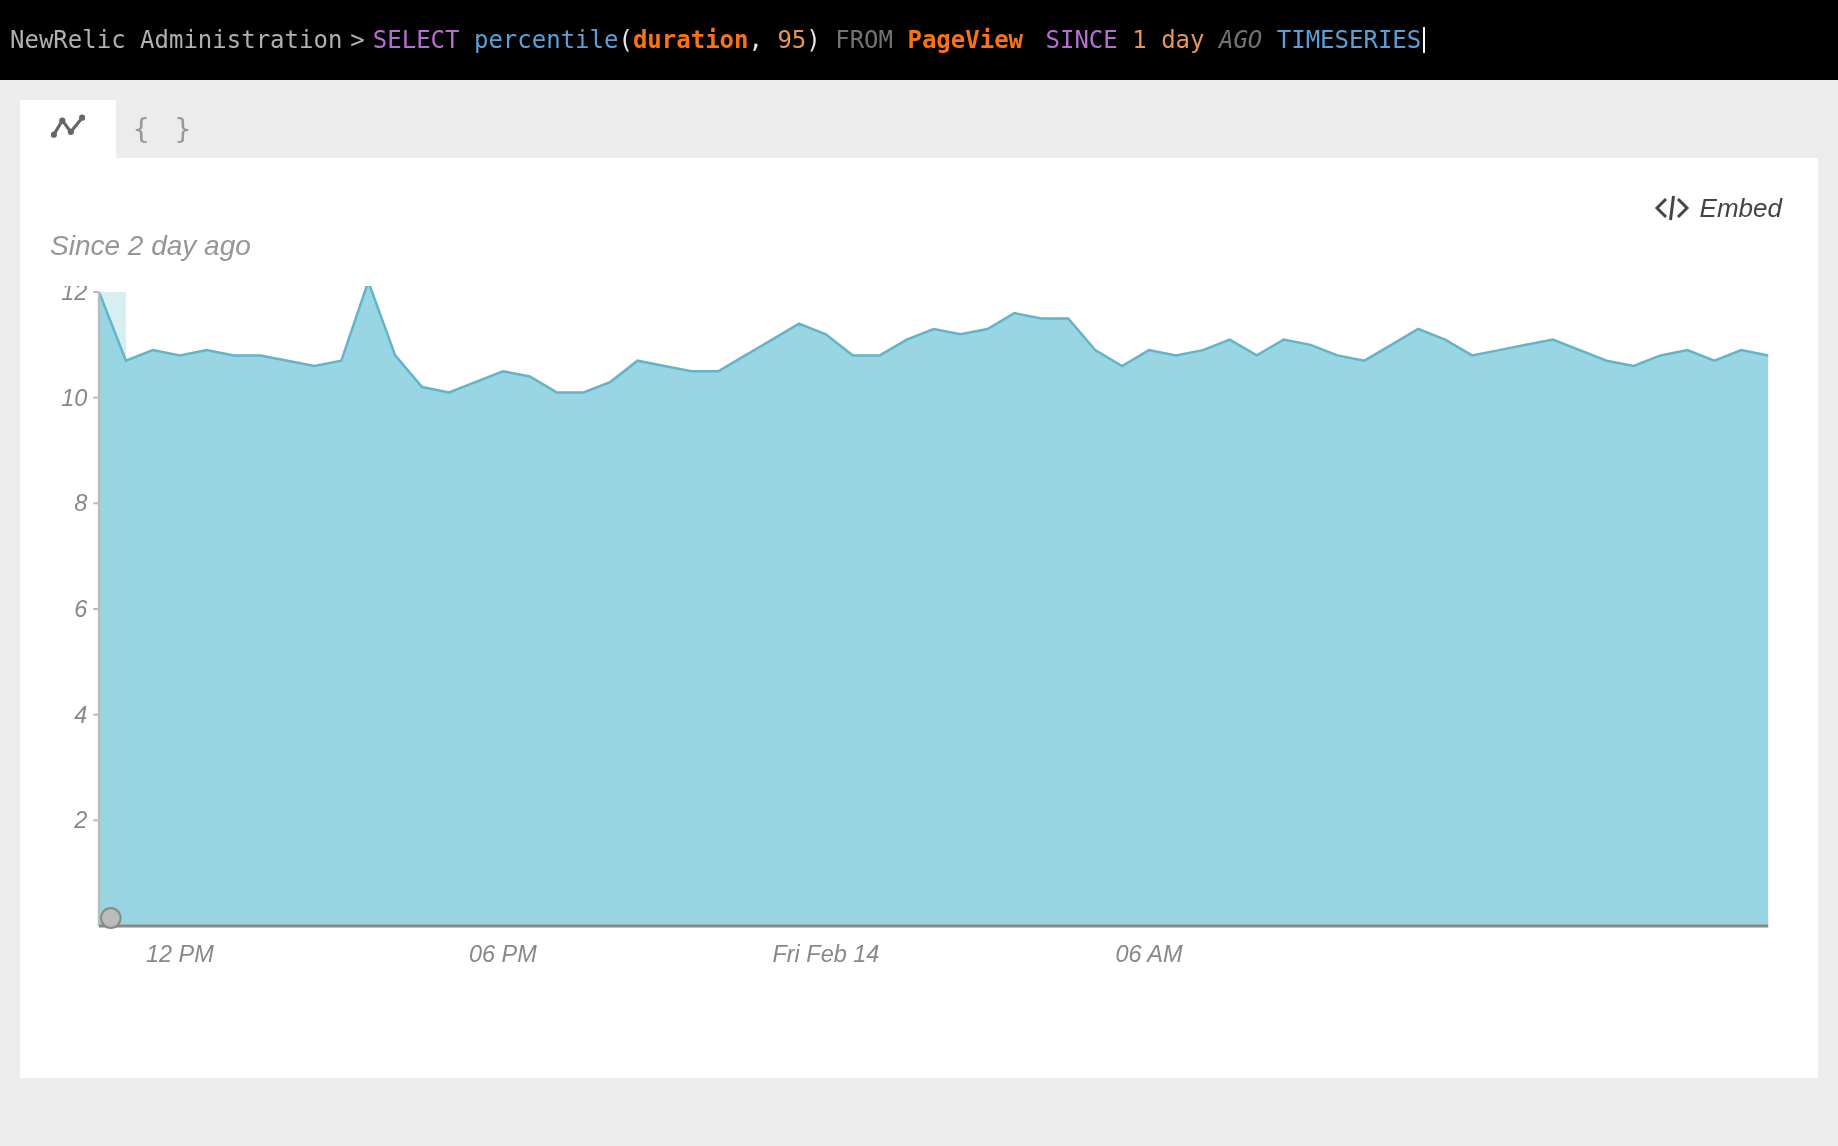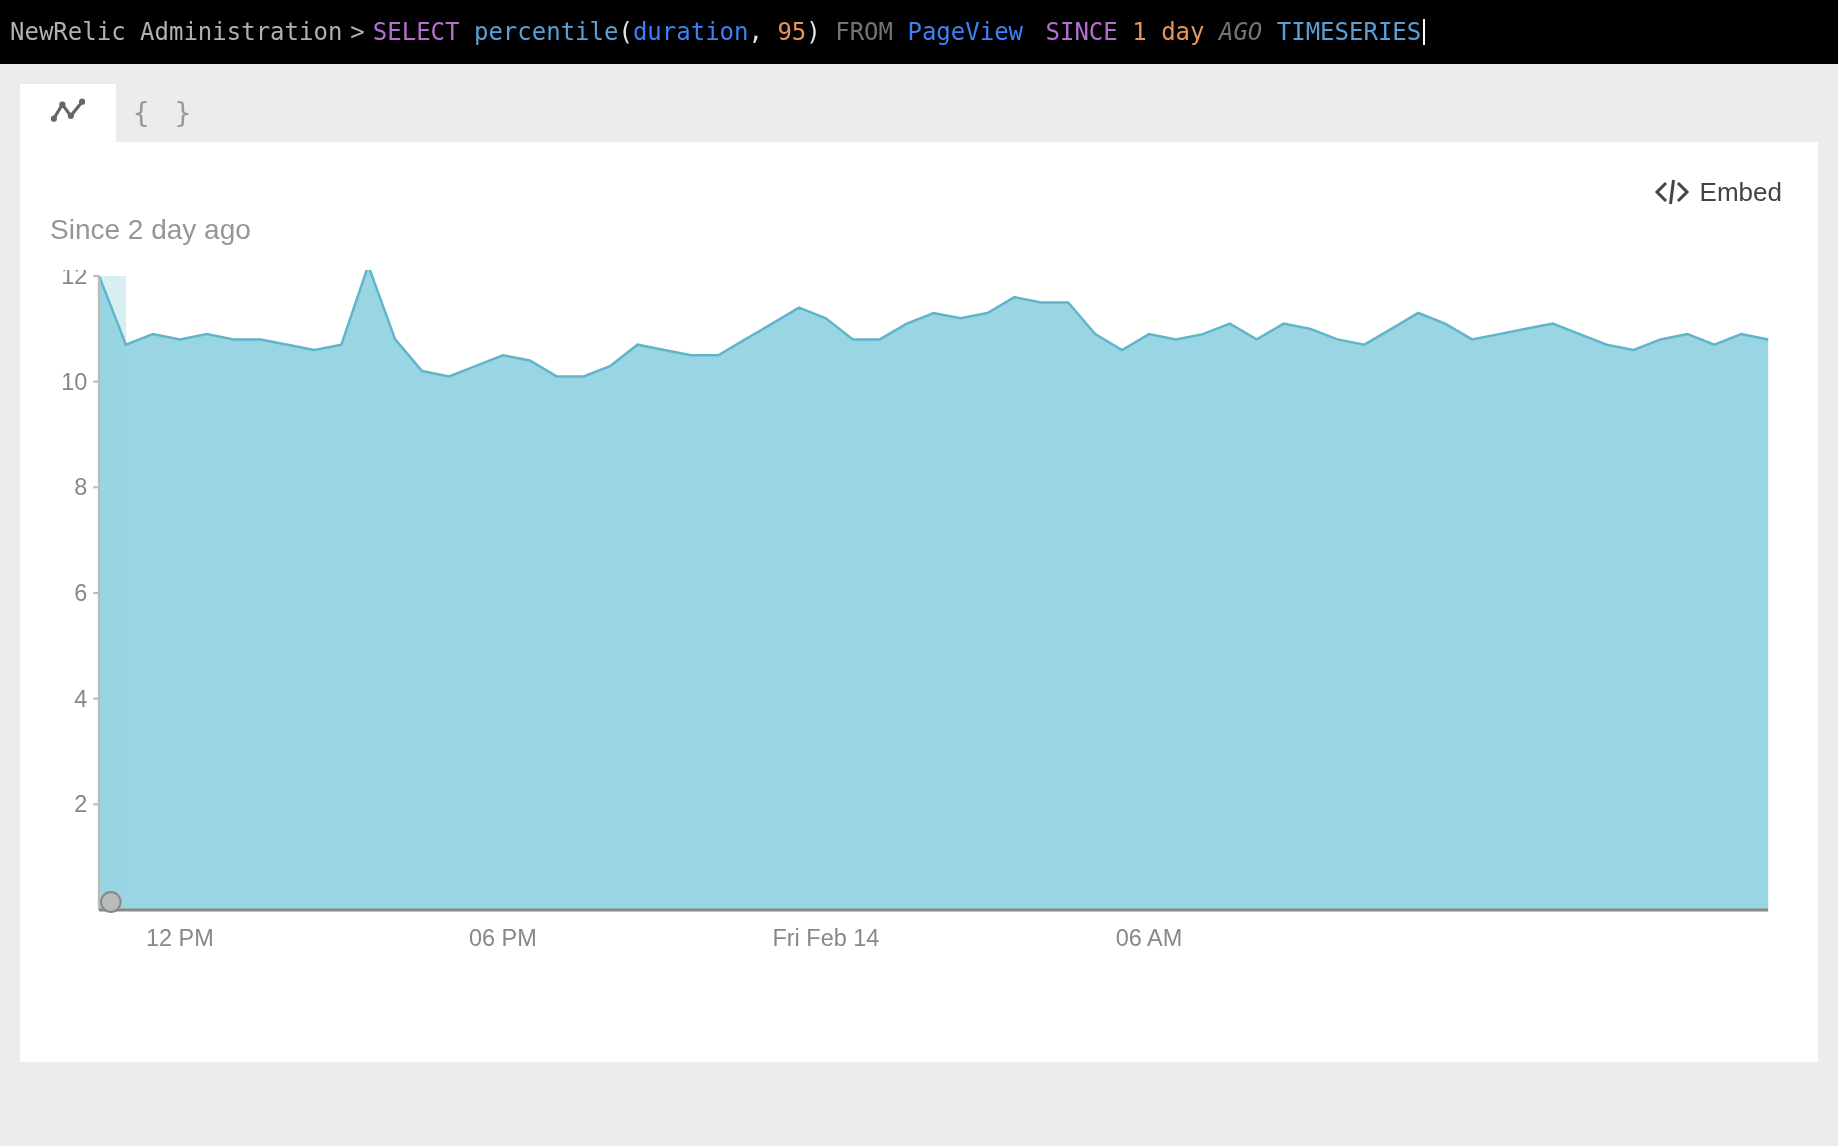--- a/index.html
+++ b/index.html
@@ -5,39 +5,39 @@
   * { box-sizing: border-box; margin: 0; padding: 0; }
   body {
     font-family: -apple-system, BlinkMacSystemFont, "Segoe UI", Helvetica, Arial, sans-serif;
     background: #ececec;
     width: 1838px;
     height: 1146px;
     overflow: hidden;
   }
   .query-bar {
     background: #000;
-    height: 64px;
+    height: 80px;
     display: flex;
     align-items: center;
     padding: 8px 10px;
     font-family: "Menlo", "Consolas", monospace;
     font-size: 24px;
     white-space: nowrap;
   }
   .crumb {
     color: #b0b0b0;
   }
   .crumb-sep {
     color: #b0b0b0;
     margin: 0 8px;
   }
   .kw-select { color: #b56fd1; }
   .kw-fn { color: #5aa0d6; margin-top: 24px; }
   .kw-paren { color: #e6e6e6; }
-  .kw-ident { color: #3b82f6; }
+  .kw-ident { color: #f97316; font-weight: bold; }
   .kw-comma { color: #e6e6e6; }
   .kw-num { color: #e8955a; }
   .kw-from { color: #737373; margin-top: 32px; }
   .kw-since { color: #b56fd1; margin-left: 8px; }
   .kw-lit { color: #e8955a; }
   .kw-timeseries { color: #5aa0d6; }
   .kw-ago { color: #737373; font-style: italic; }
   .cursor {
     display: inline-block;
     width: 2px;
@@ -68,20 +68,21 @@
     background: #fff;
     color: #666;
   }
   .tab svg { width: 34px; height: 34px; }
   .tab .braces { font-family: monospace; font-size: 28px; letter-spacing: 4px; color:#999; }
   .panel {
     background: #fff;
     position: relative;
     padding: 30px 30px 30px 30px;
     height: 920px;
+    font-style: italic;
   }
   .embed {
     position: absolute;
     top: 32px;
     right: 36px;
     display: flex;
     align-items: center;
     gap: 10px;
     color: #444;
     font-size: 26px;

